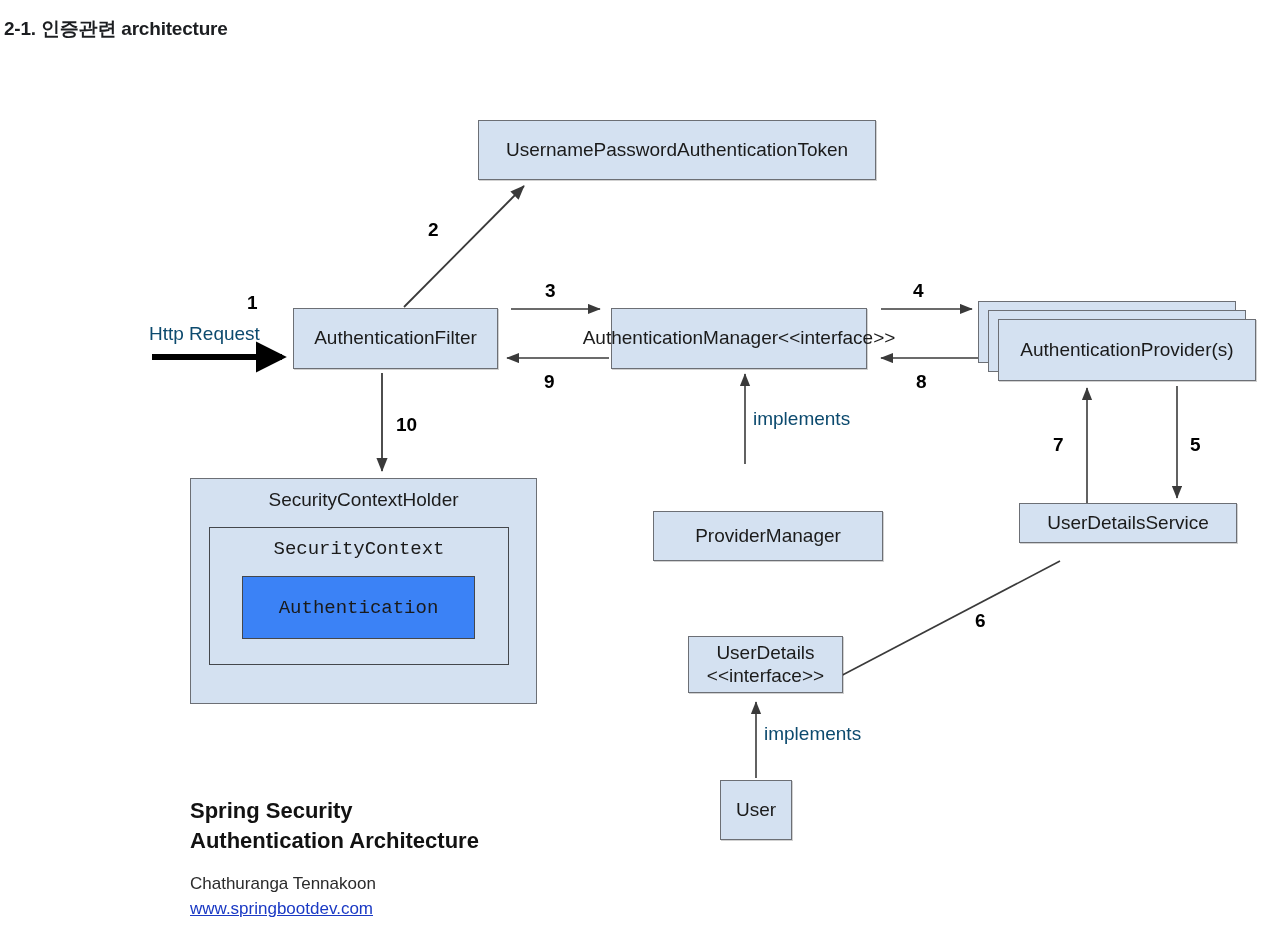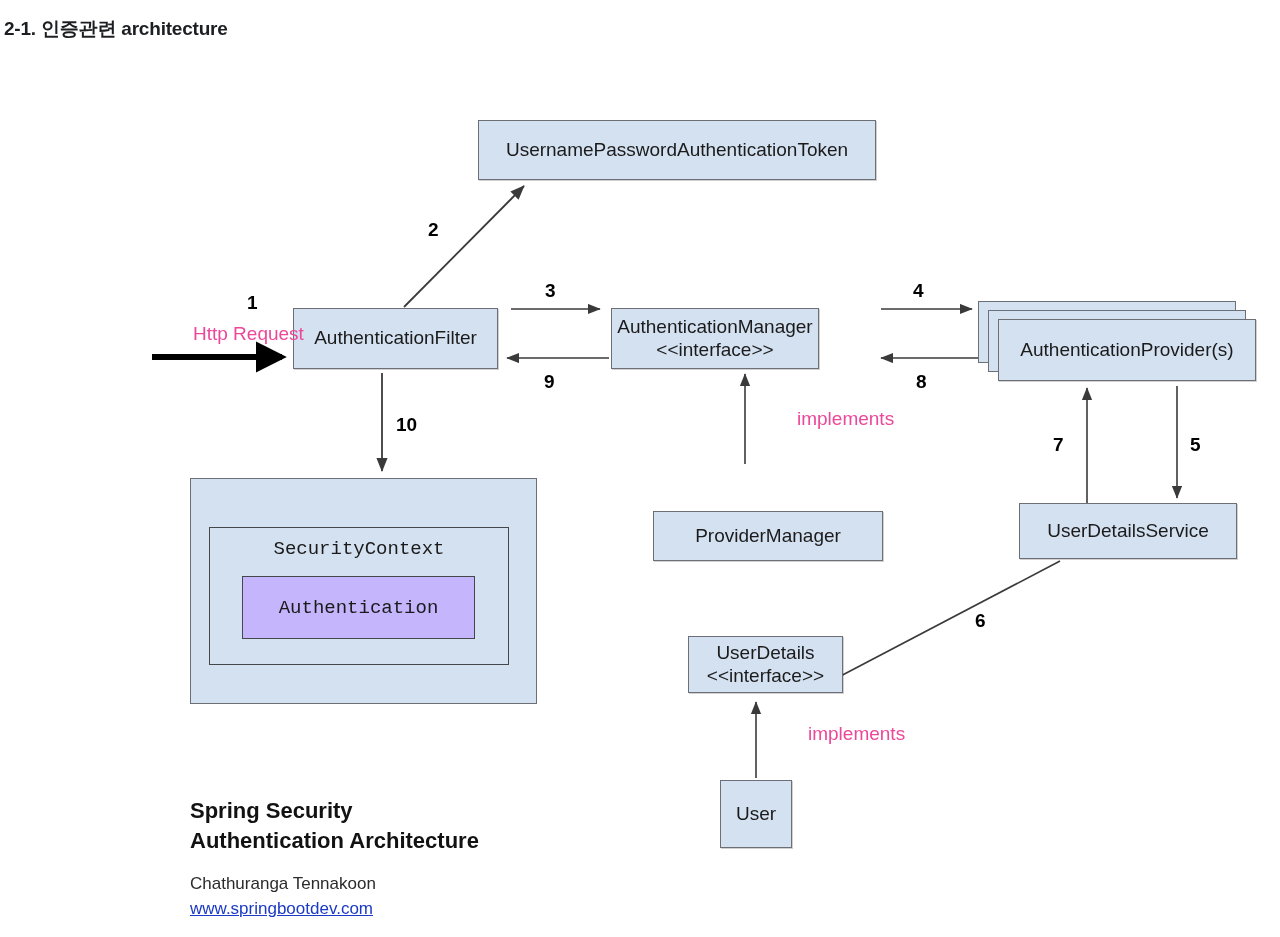--- a/index.html
+++ b/index.html
@@ -60,27 +60,27 @@
     line-height: 1.18;
     white-space: pre-line;
   }
   .uml-box.shadowed {
     box-shadow: 1px 1px 0 rgba(0,0,0,0.18);
   }
 
   
   #box-upat   { left: 478px; top: 104px;  width: 398px; height: 60px; }
   #box-filter { left: 293px; top: 292px;  width: 205px; height: 61px; text-align: center; }
-  #box-manager{ left: 611px; top: 292px;  width: 208px; height: 61px;
-                flex-direction: column; }
+  #box-manager{ left: 611px; top: 292px;  width: 256px; height: 61px;
+                flex-direction: row; }
   #box-pm     { left: 653px; top: 450px;  width: 230px; height: 50px; margin-top: 45px; }
-  #box-uds    { left: 1019px; top: 487px; width: 218px; height: 56px; }
+  #box-uds    { left: 1019px; top: 487px; width: 218px; height: 40px; }
   #box-ud     { left: 677px; top: 620px;  width: 155px; height: 57px;
                 flex-direction: column; margin-left: 11px; }
-  #box-user   { left: 720px; top: 764px;  width: 72px; height: 68px; }
+  #box-user   { left: 720px; top: 764px;  width: 72px; height: 60px; }
 
   
   .stack-wrap { position: absolute; left: 978px; top: 285px; width: 280px; height: 85px; }
   .stack-layer {
     position: absolute;
     background: #d4e1f1;
     border: 1.5px solid #6c6f75;
     box-sizing: border-box;
   }
   .stack-layer.l1 { left: 0px;  top: 0px;  width: 258px; height: 62px; }
@@ -104,41 +104,40 @@
     position: absolute;
     left: 18px; top: 48px; width: 300px; height: 138px;
     background: #d4e1f1;
     border: 1.5px solid #44474c;
     box-sizing: border-box;
     font-family: Liberation Mono, monospace;
   }
   #box-auth {
     position: absolute;
     left: 32px; top: 48px; width: 233px; height: 63px;
-    background: #c4b5fd;
+    background: #3b82f6;
     border: 1.5px solid #44474c;
     box-sizing: border-box;
     display: flex; align-items: center; justify-content: center;
     font-size: 19px;
   }
   .nested-title {
     position: absolute;
     left: 0; right: 0; top: 10px;
     text-align: center;
     font-size: 19px;
     color: #1b1b1b;
   }
 
   
   .lbl {
     position: absolute;
     font-size: 19px;
-    color: #ec4899;
-    white-space: nowrap;
-    margin-left: 44px;
+    color: #0c4a6e;
+    white-space: nowrap;
   }
   .num {
     position: absolute;
     font-size: 19px;
     font-weight: bold;
     color: #000000;
     white-space: nowrap;
   }
 
   #lbl-http      { left: 149px; top: 307px; }
@@ -250,20 +249,21 @@
   <div class="uml-box shadowed" id="box-uds">UserDetailsService</div>
 
   <div class="uml-box shadowed" id="box-ud">
     <span>UserDetails</span>
     <span>&lt;&lt;interface&gt;&gt;</span>
   </div>
 
   <div class="uml-box shadowed" id="box-user">User</div>
 
   <div id="box-sch">
+    <div class="nested-title">SecurityContextHolder</div>
     <div id="box-sc">
       <div class="nested-title">SecurityContext</div>
       <div id="box-auth">
         <span>Authentication</span>
       </div>
     </div>
   </div>
 
   <div class="lbl" id="lbl-http">Http Request</div>
   <div class="lbl" id="lbl-impl-pm">implements</div>

